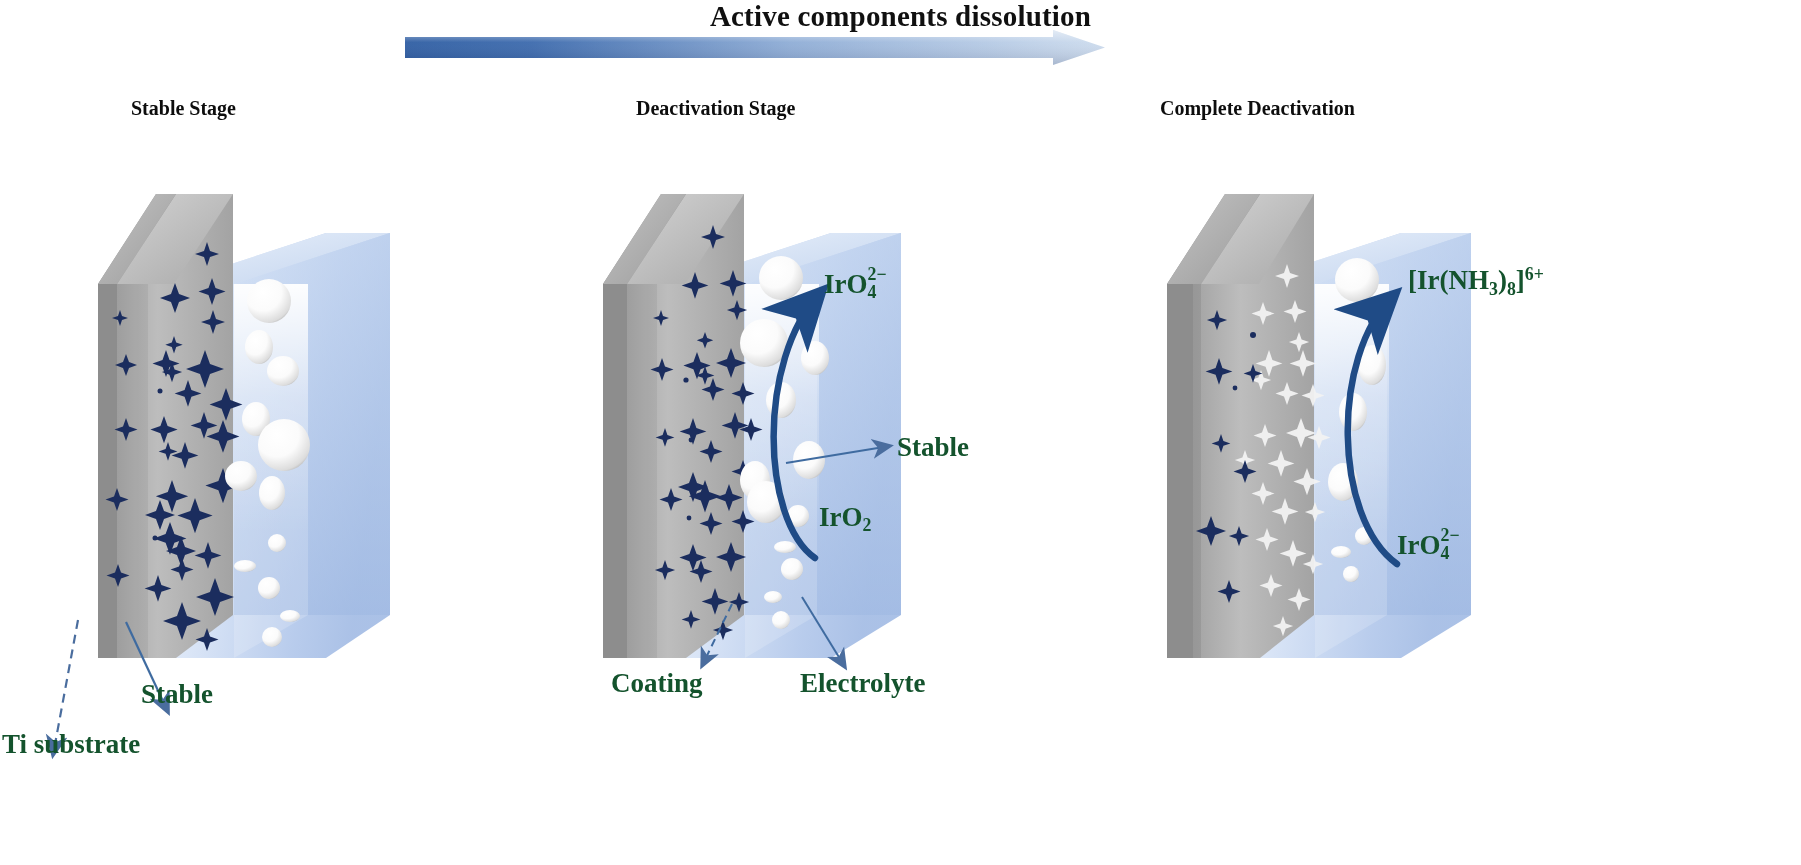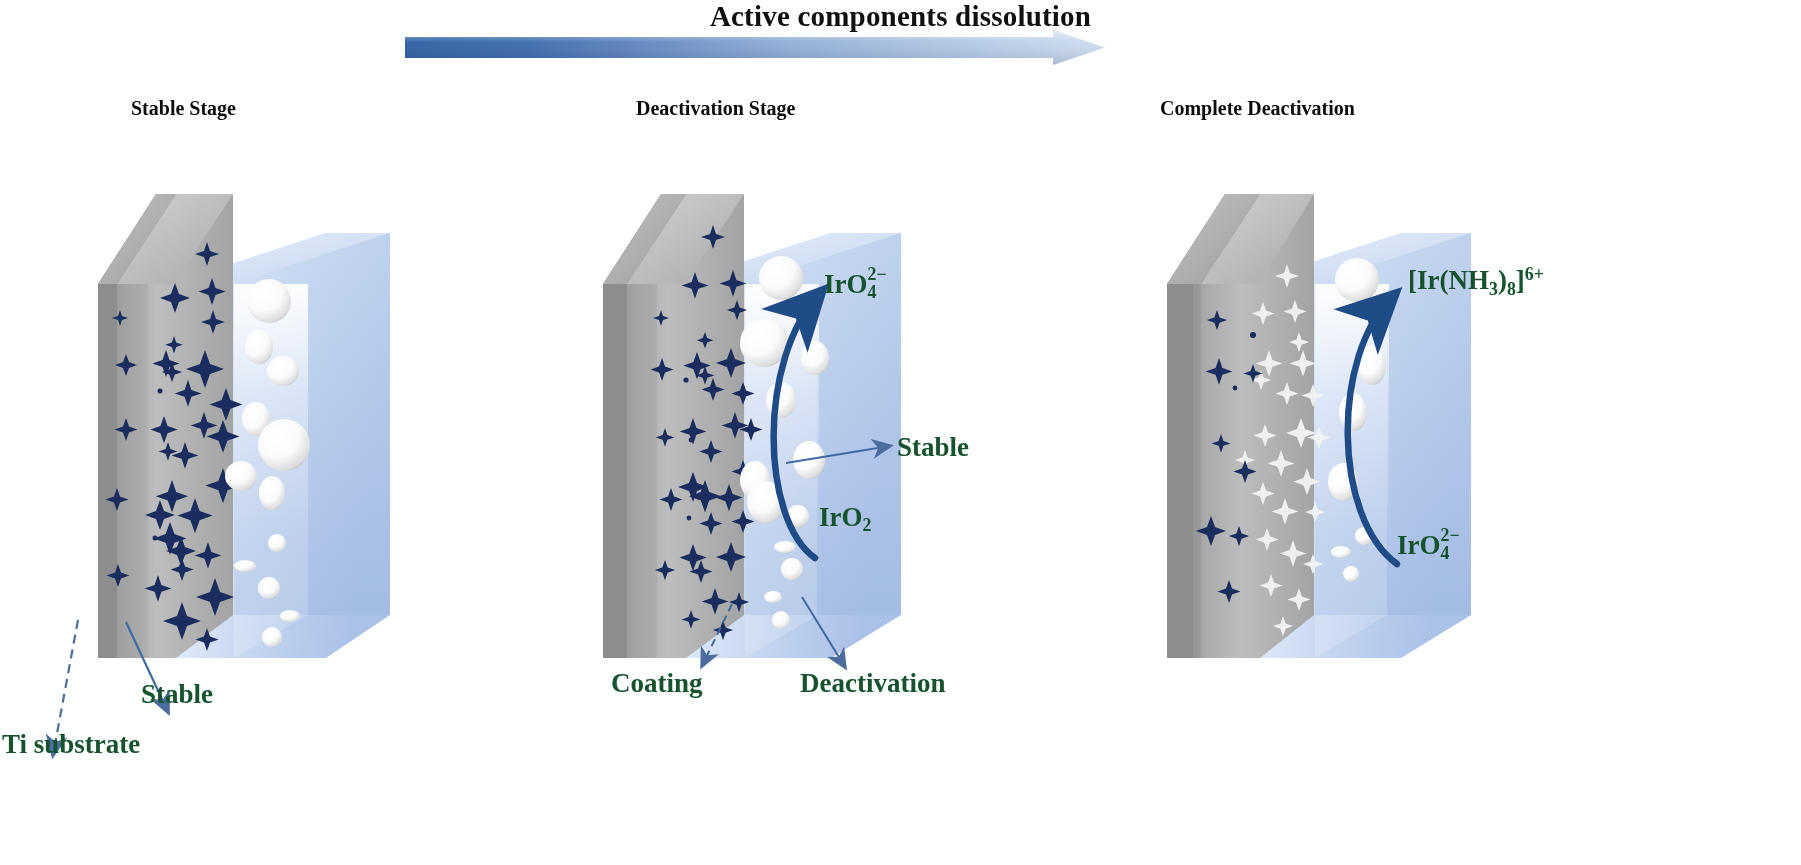--- a/index.html
+++ b/index.html
@@ -305,21 +305,21 @@
 <div class="callout" style="left:897px;top:432px;">Stable</div>
 
 <svg class="leader" style="left:640px;top:600px;" width="120" height="80">
   <line x1="92" y1="4" x2="62" y2="66" stroke="#3f6ba0" stroke-width="2" stroke-dasharray="8,5" marker-end="url(#mkLead)"></line>
 </svg>
 <div class="callout" style="left:611px;top:668px;">Coating</div>
 
 <svg class="leader" style="left:780px;top:595px;" width="130" height="90">
   <line x1="22" y1="2" x2="65" y2="72" stroke="#3f6ba0" stroke-width="2" marker-end="url(#mkLead)"></line>
 </svg>
-<div class="callout" style="left:800px;top:668px;">Deactivation</div>
+<div class="callout" style="left:800px;top:668px;">Electrolyte</div>
 
 <div class="block" style="left:1135px;top:150px;">
 <svg width="340" height="500" viewBox="0 0 340 500">
   <g>
     <path d="M110,134 L266,83 L336,83 L336,465 L266,508 L110,508 Z" fill="url(#elFront)" opacity="0.98"></path>
     <path d="M110,134 L266,83 L336,83 L180,134 Z" fill="url(#elTop)"></path>
     <path d="M180,134 L336,83 L336,465 L180,465 Z" fill="url(#elSide)" opacity="0.55"></path>
     <path d="M252,134 L252,465 L180,508 L180,134 Z" fill="#ffffff" opacity="0.18"></path>
     <rect x="180" y="134" width="74" height="250" fill="url(#elGlow)"></rect>
   </g>

